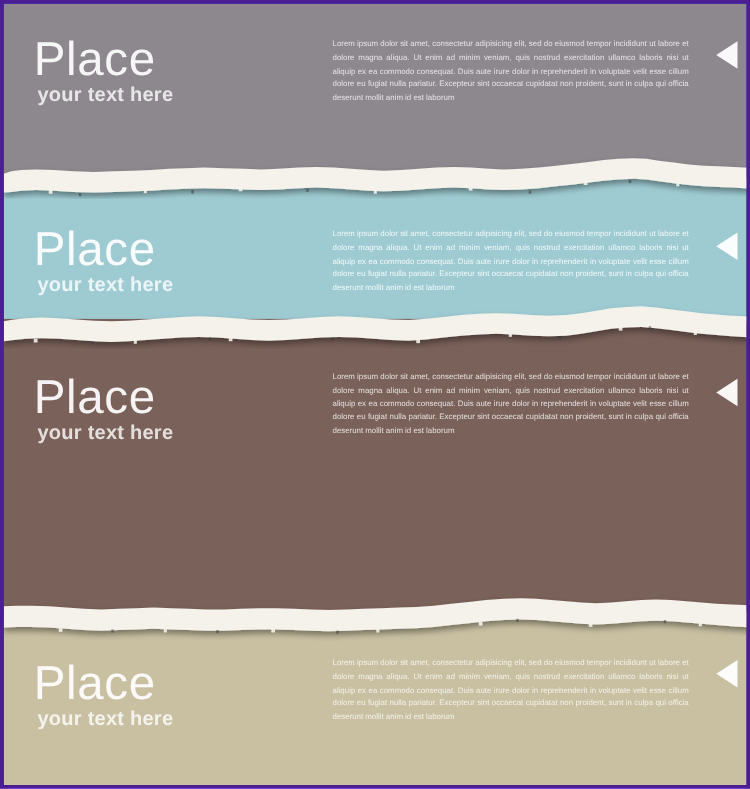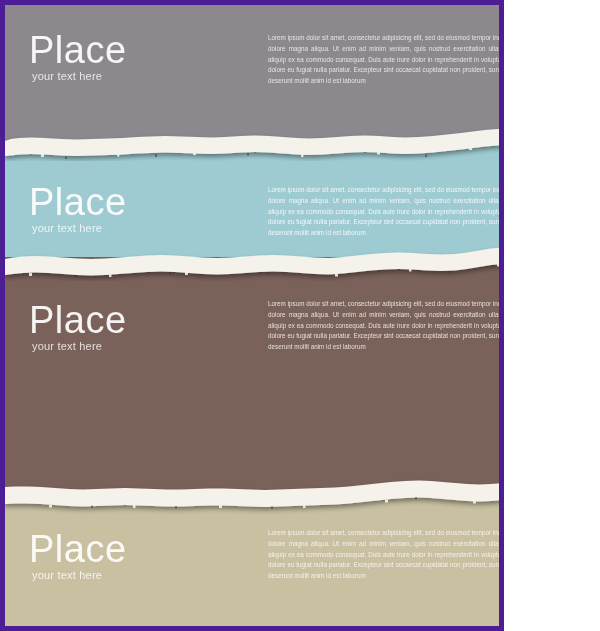--- a/index.html
+++ b/index.html
@@ -4,25 +4,25 @@
 <style>
   * { margin:0; padding:0; box-sizing:border-box; }
   html,body{ background:#ffffff; }
   body{
     font-family:"Liberation Sans", sans-serif;
     -webkit-font-smoothing:antialiased;
   }
 
   #stage{
     position:relative;
-    width:504px;
+    width:600px;
     height:631px;
     overflow:hidden;
     background:#1d4ed8;
-    border:5px solid #4c1d95;
+    border:3px solid #4c1d95;
   }
 
   
   .panel{
     position:absolute;
     left:0;
     width:600px;
     overflow:hidden;
   }
   .panel-bg{
@@ -47,22 +47,22 @@
   }
   .place-title{
     font-size:38px;
     font-weight:300;
     letter-spacing:0.5px;
     line-height:1;
     color:#ffffff;
     opacity:.93;
   }
   .place-sub{
-    font-size:11px;
-    font-weight:400;
+    font-size:16px;
+    font-weight:700;
     letter-spacing:0.2px;
     color:#ffffff;
     opacity:.80;
     margin-top:1px;
     padding-left:3px;
   }
 
   .lorem{
     position:absolute;
     width:285px;

